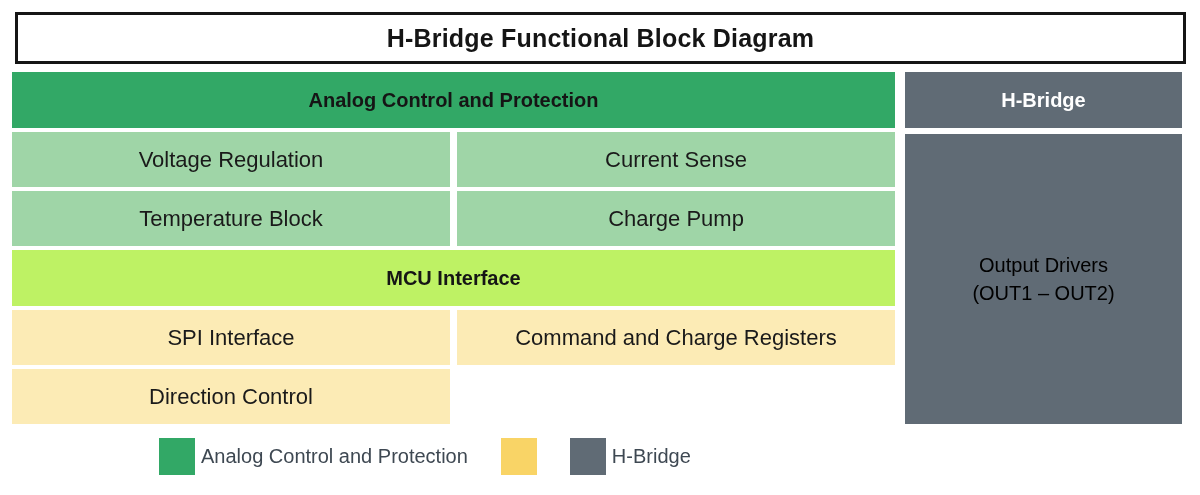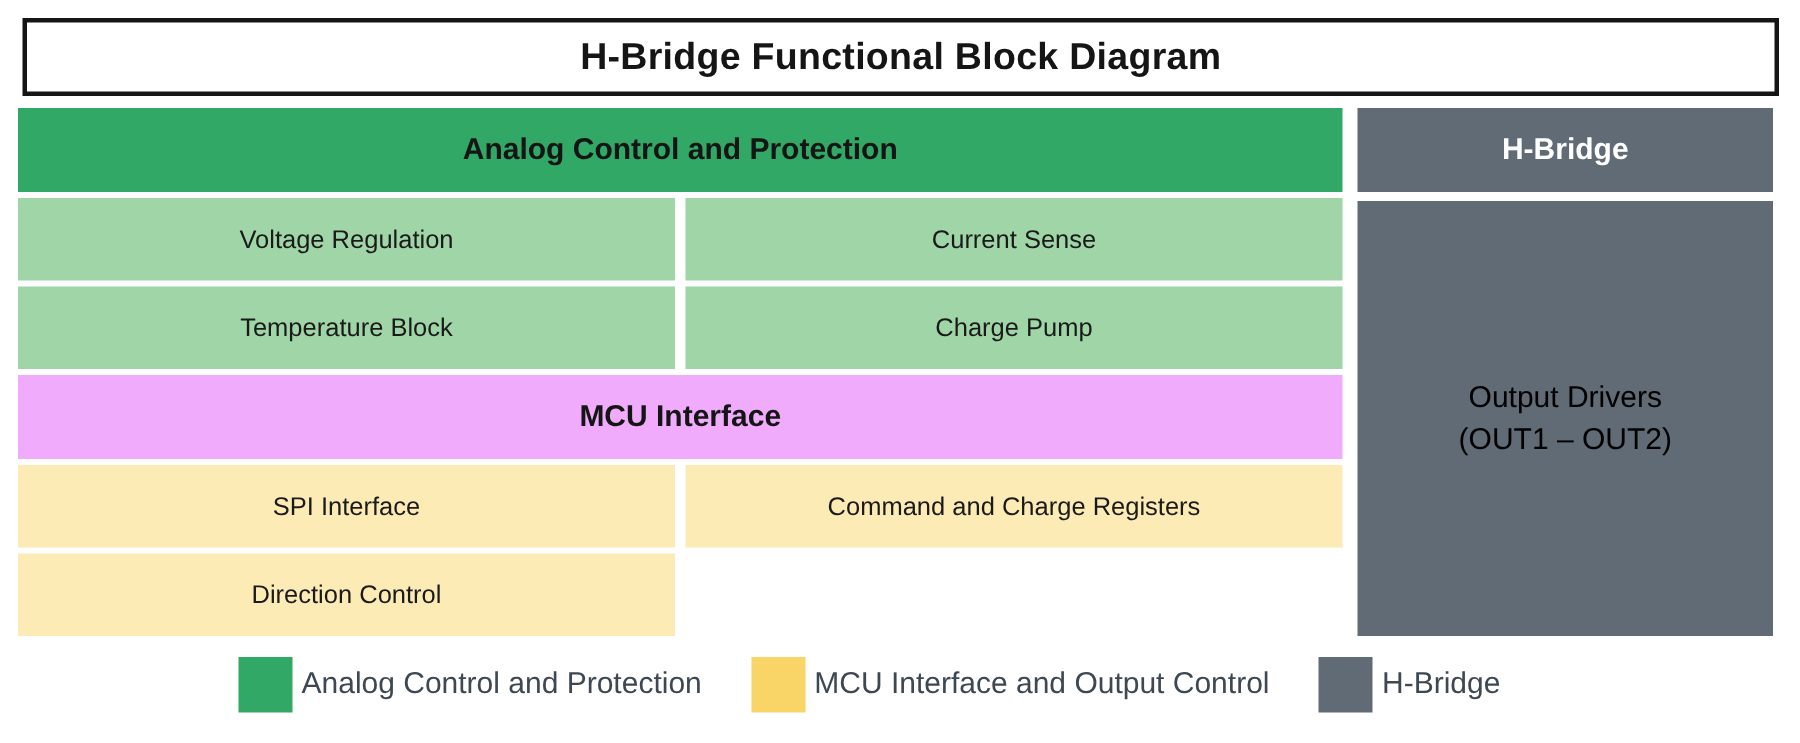--- a/index.html
+++ b/index.html
@@ -28,32 +28,32 @@
   }
   .left-col { width:883px; display:flex; flex-direction:column; gap:4px; }
   .right-col { width:277px; height:352px; display:flex; flex-direction:column; gap:6px; }
 
   .hdr {
     height:56px; flex:0 0 56px;
     display:flex; align-items:center; justify-content:center;
     font-weight:bold; font-size:20px; color:#151515;
   }
   .hdr-green  { background:#32a866; }
-  .hdr-yellow { background:#f0abfc; }
+  .hdr-yellow { background:#bef264; }
   .hdr-gray   { background:#606b75; color:#ffffff; }
 
   .grid2 {
     display:grid;
     grid-template-columns:1fr 1fr;
     column-gap:7px; row-gap:4px;
   }
   .cell {
     height:55px;
     display:flex; align-items:center; justify-content:center;
-    font-size:17px; color:#1a1a1a;
+    font-size:22px; color:#1a1a1a;
   }
   .cell-green  { background:#9fd5a7; }
   .cell-yellow { background:#fcebb5; }
 
   .big-block {
     flex:1 1 auto;
     background:#606b75;
     color:#000000;
     display:flex; flex-direction:column;
     align-items:center; justify-content:center;
@@ -119,21 +119,20 @@
 
   </div>
 
   <div class="legend">
     <div class="legend-item">
       <span class="swatch swatch-green"></span>
       <span class="legend-label">Analog Control and Protection</span>
     </div>
     <div class="legend-item">
       <span class="swatch swatch-yellow"></span>
-      <span class="legend-label">MCU Interface and Output Control</span>
     </div>
     <div class="legend-item">
       <span class="swatch swatch-gray"></span>
       <span class="legend-label">H-Bridge</span>
     </div>
   </div>
 
 </div>
 
 </body></html>

